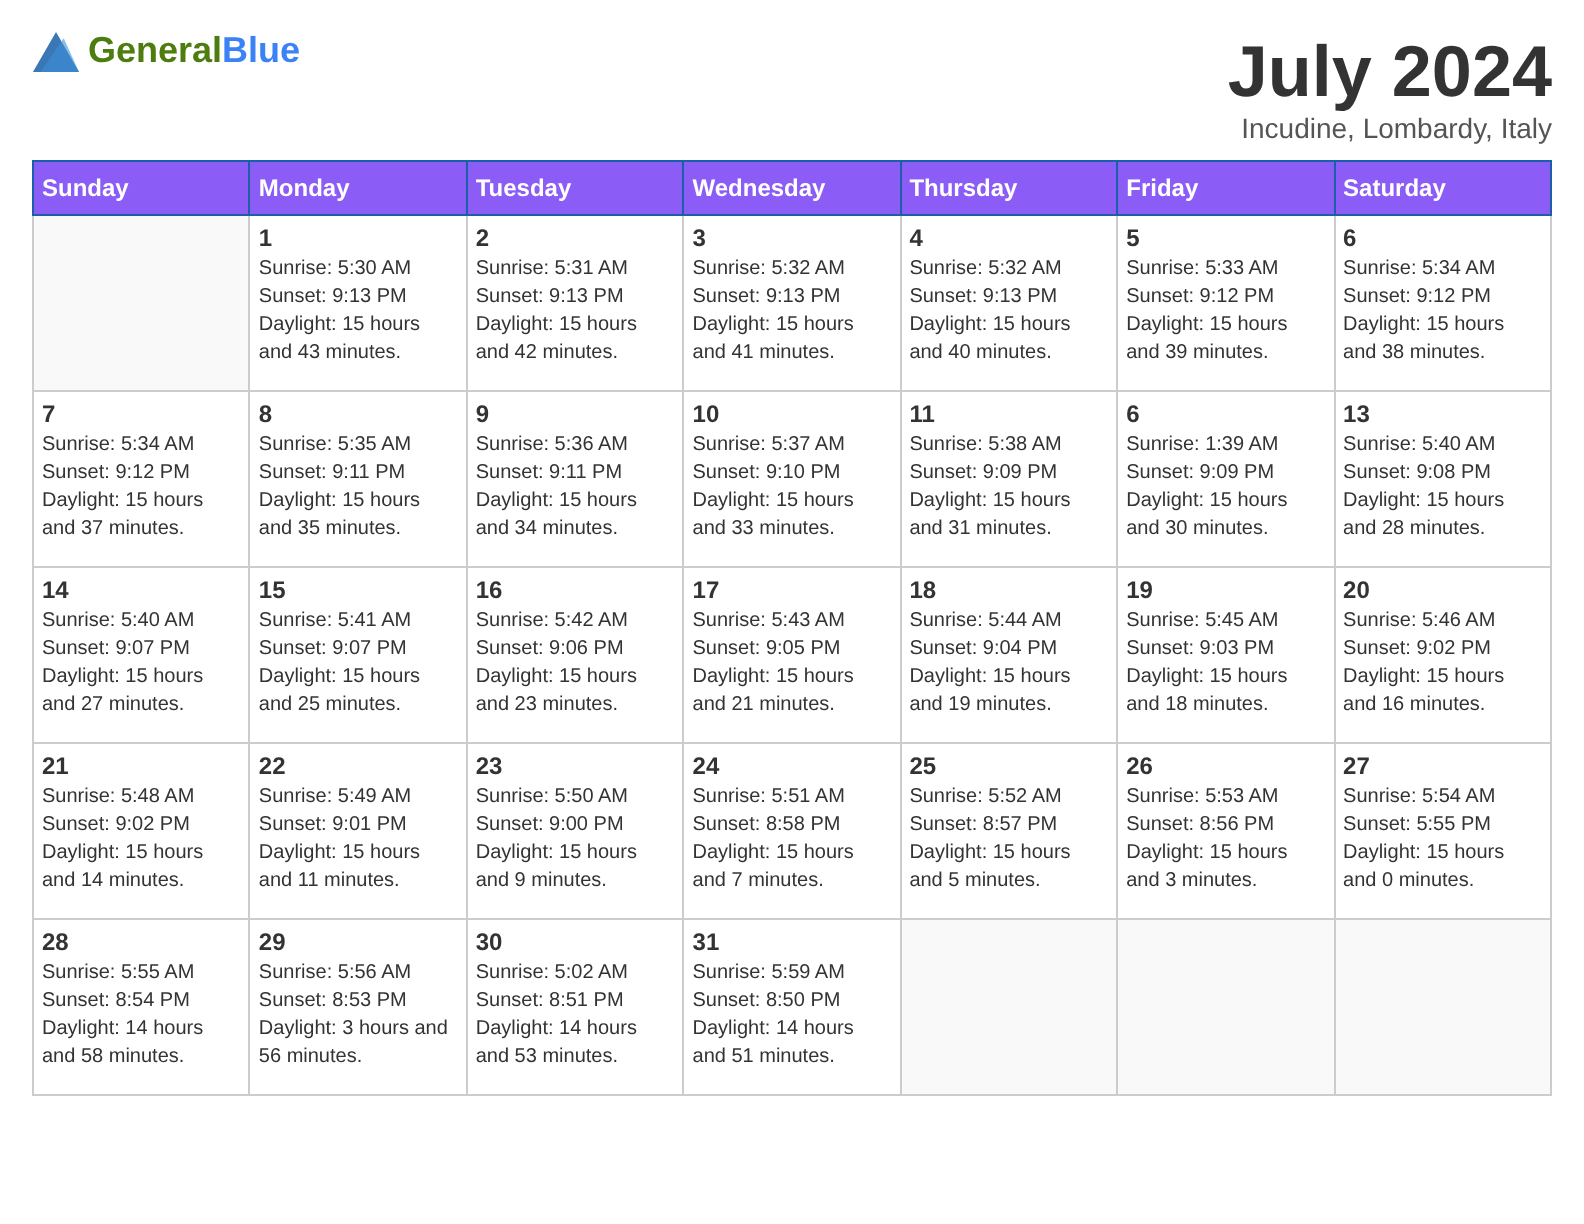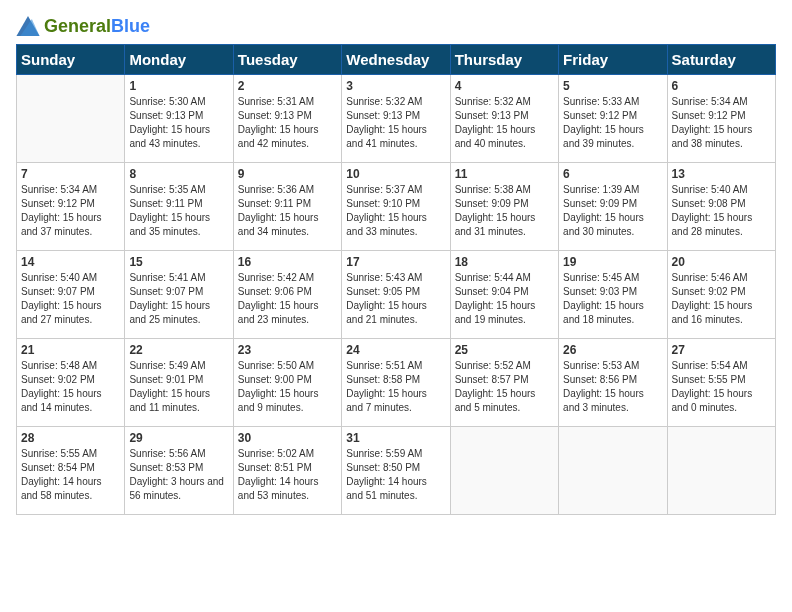--- a/index.html
+++ b/index.html
@@ -49,23 +49,23 @@
     .location {
       font-size: 14px;
       color: #555;
     }
     table {
       width: 100%;
       border-collapse: collapse;
       table-layout: fixed;
     }
     th {
-      background-color: #0c4a6e;
+      background-color: #8b5cf6;
       color: #fff;
-      font-size: 15px;
+      font-size: 12px;
       font-weight: bold;
       padding: 6px 4px;
       text-align: left;
       border: 1px solid #1a5fa8;
     }
     td {
       border: 1px solid #ccc;
       vertical-align: top;
       padding: 4px 4px;
       font-size: 10px;
@@ -95,20 +95,24 @@
 
 <div class="header">
   <div class="logo">
     <svg class="logo-icon" viewBox="0 0 30 26" xmlns="http://www.w3.org/2000/svg">
       <polygon points="0,26 15,0 30,26" fill="#1a5fa8" opacity="0.85"></polygon>
       <polygon points="5,26 20,4 30,26" fill="#3a8fd8" opacity="0.6"></polygon>
     </svg>
     <div>
       <span class="logo-text-general">General</span><span class="logo-text-blue">Blue</span>
     </div>
+  </div>
+  <div class="title-block">
+    <div class="month-title">July 2024</div>
+    <div class="location">Incudine, Lombardy, Italy</div>
   </div>
 </div>
 
 <table>
   <thead>
     <tr>
       <th>Sunday</th>
       <th>Monday</th>
       <th>Tuesday</th>
       <th>Wednesday</th>

